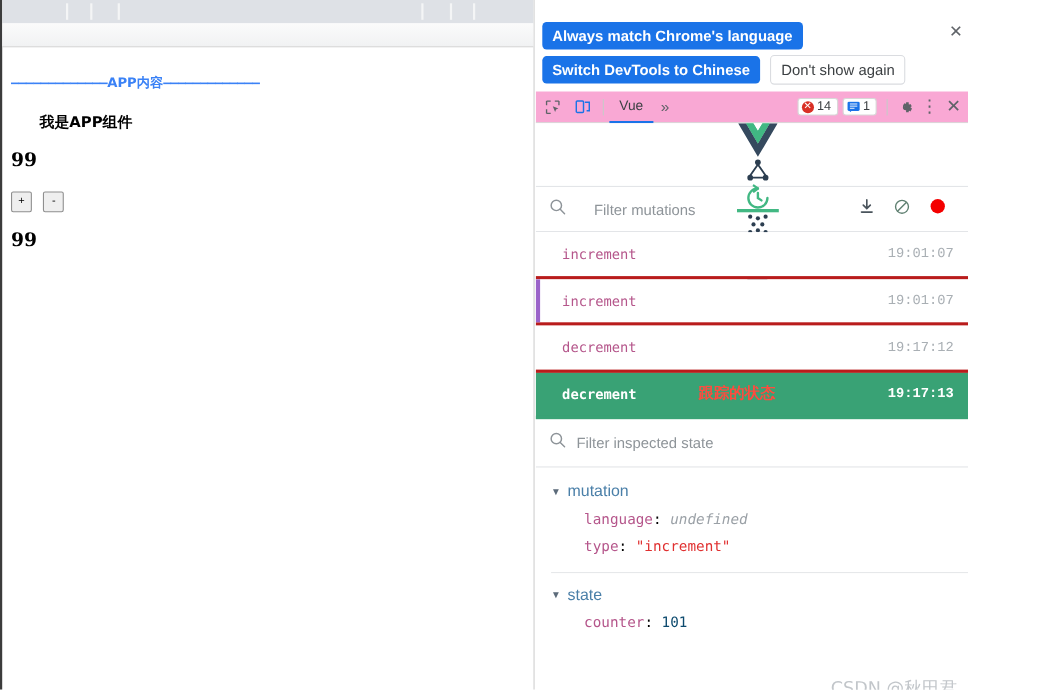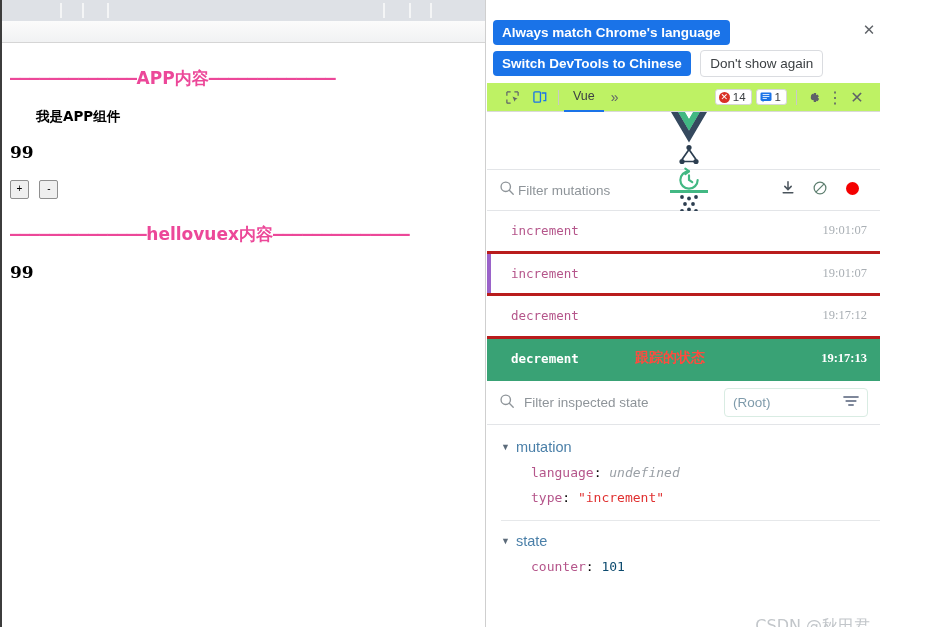--- a/index.html
+++ b/index.html
@@ -28,24 +28,24 @@
   .chrome-toolbar {
     height: 22px;
     background: linear-gradient(#fbfbfb, #f1f2f3);
     border-bottom: 1px solid #d5d5d5;
   }
 
   .page-body { padding: 0 8px; color: #000; }
   .hr-title {
     font-family: "DejaVu Sans Mono", monospace;
     font-weight: bold;
-    font-size: 17px;
+    font-size: 12px;
     letter-spacing: -0.5px;
     white-space: nowrap;
-    color: #ec4899;
+    color: #3b82f6;
     margin-top: 24px;
   }
   .hr-title .cn { font-family: "DejaVu Sans", sans-serif; letter-spacing: 0; }
   .plain-line {
     font-family: "DejaVu Sans", sans-serif;
     font-weight: bold;
     font-size: 13.5px;
     margin-top: 18px;
     margin-left: 26px;
   }
@@ -97,22 +97,22 @@
   }
   .banner-close {
     position: absolute; right: 2px; top: 5px;
     width: 18px; height: 18px; color: #5f6368;
     font-size: 15px; line-height: 18px; text-align: center; cursor: pointer;
   }
 
   
   .dt-tabbar {
     display: flex; align-items: center; height: 29px;
-    background: #bef264; border-bottom: 1px solid #d9d9d9;
-    padding: 0 12px;
+    background: #f9a8d4; border-bottom: 1px solid #d9d9d9;
+    padding: 0 2px;
     justify-content: space-between;
   }
   .dt-icon-btn {
     width: 27px; height: 27px; display: flex; align-items: center; justify-content: center;
     cursor: pointer;
   }
   .dt-sep { width: 1px; height: 15px; background: #c9c9c9; margin: 0 5px; }
   .dt-tab {
     height: 29px; display: flex; align-items: center; padding: 0 9px;
     font-size: 12.5px; color: #3c4043; cursor: pointer;
@@ -163,38 +163,38 @@
     font-family: "DejaVu Sans Mono", monospace;
     padding: 1px 3px; border-radius: 2px; letter-spacing: .5px;
   }
 
   
   .filter-row {
     display: flex; align-items: center; height: 41px;
     border-bottom: 1px solid #e3e5e8; padding: 0 12px; background:#fff;
   }
   .filter-row .ph {
-    flex: 1; font-size: 13.5px; color: #8e9499; margin-left: 3px;
+    flex: 1; font-size: 13.5px; color: #8e9499; margin-left: 25px;
   }
   .f-act { width: 32px; text-align: center; cursor: pointer; }
   .rec-dot { width: 13px; height: 13px; border-radius: 50%; background: #f40000; display:inline-block; }
 
   
   .mut-row {
     position: relative; display: flex; align-items: center;
     height: 42.5px; padding-left: 24px; padding-right: 13px;
     border-bottom: 3px solid #b91c1c; cursor: pointer; background: #fff;
   }
   .mut-row .name {
     flex: 1;
     font-family: "DejaVu Sans Mono", monospace;
     font-size: 12.5px; color: #b5568b;
   }
   .mut-row .time {
-    font-family: Liberation Serif, serif;
+    font-family: Liberation Mono, monospace;
     font-size: 12.5px; color: #a9afb4;
   }
   .mut-row.active { background: #39a275; border-bottom-color:#39a275; }
   .mut-row.active .name { color: #ffffff; font-weight: bold; }
   .mut-row.active .time { color: #ffffff; font-weight: bold; }
   .mut-row.inspected::before {
     content:""; position:absolute; left:0; top:0; bottom:0; width: 4px; background:#9a63c9;
   }
   .annot {
     position: absolute; left: 148px; top: 50%; transform: translateY(-50%);
@@ -262,21 +262,20 @@
 
       <div class="plain-line">我是APP组件</div>
 
       <div class="num-line">99</div>
 
       <div class="btn-row">
         <button class="mini-btn">+</button>
         <button class="mini-btn">-</button>
       </div>
 
-      <div class="hr-title" style="margin-top:24px"><span>——————————————</span><span class="cn">hellovuex内容</span><span>——————————————</span></div>
 
       <div class="num-line">99</div>
     </div>
   </div>
 
   <div id="devtools">
 
     <div class="lang-banner">
       <button class="btn-blue">Always match Chrome's language</button>
       <div style="height:5px"></div>
@@ -445,28 +444,20 @@
     </div>
 
     <div class="insp-row">
       <span>
         <svg width="16" height="16" viewBox="0 0 18 18">
           <circle cx="7.6" cy="7.6" r="5.3" stroke="#8e9499" stroke-width="1.5" fill="none"></circle>
           <path d="M11.6 11.6l4.4 4.4" stroke="#8e9499" stroke-width="1.5" stroke-linecap="round"></path>
         </svg>
       </span>
       <div class="ph">Filter inspected state</div>
-      <div class="root-select">
-        <span>(Root)</span>
-        <span class="filt-ic">
-          <svg width="16" height="14" viewBox="0 0 18 14">
-            <path d="M1 2.5h16M3.5 7h11M6.5 11.5h5" stroke="#54607a" stroke-width="1.6" stroke-linecap="round"></path>
-          </svg>
-        </span>
-      </div>
     </div>
 
     <div class="tree">
       <div class="tree-head">
         <span class="caret">▼</span>
         <span>mutation</span>
       </div>
       <div class="kv">
         <span class="k">language</span><span>: </span><span class="v-undef">undefined</span>
       </div>

